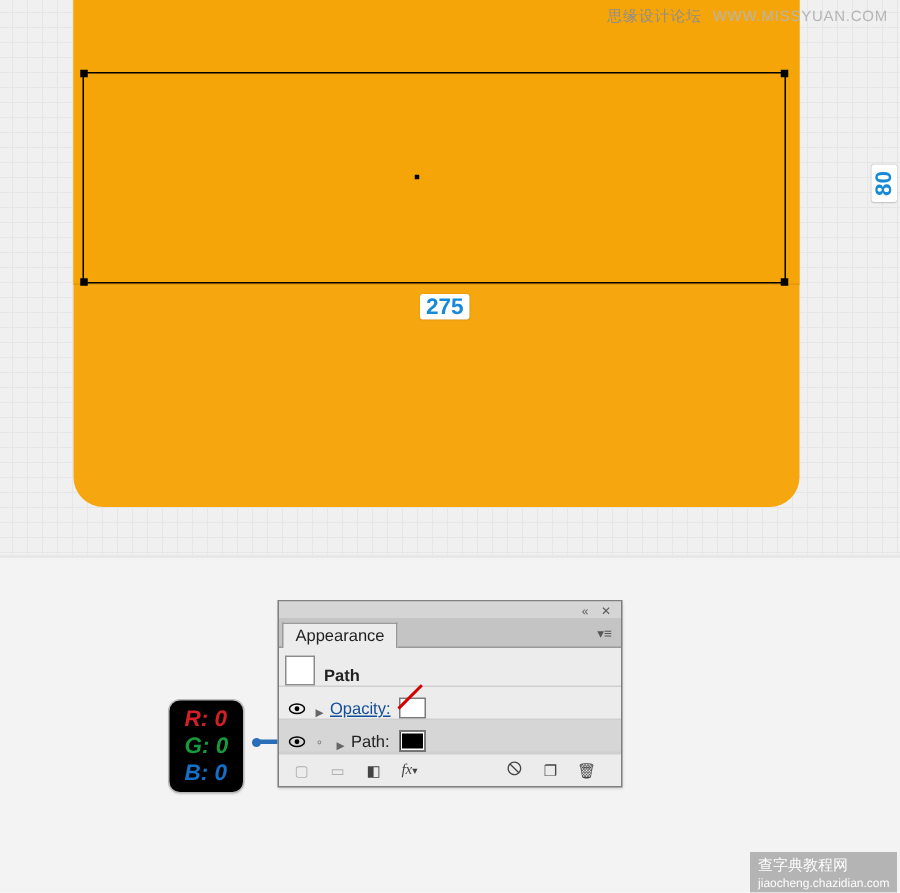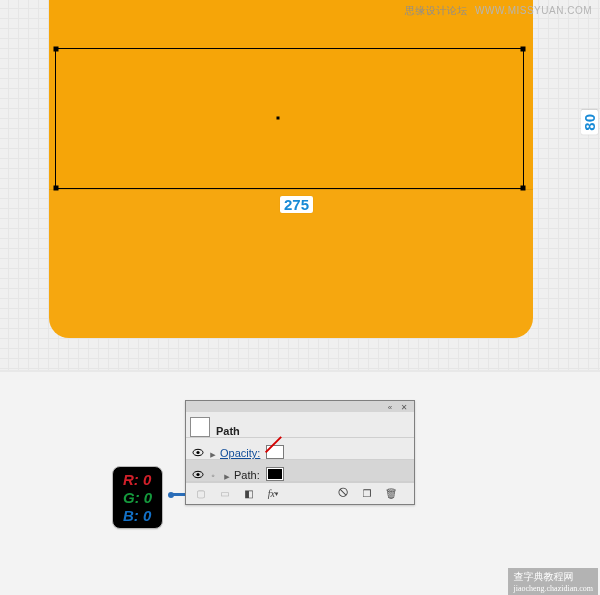--- a/index.html
+++ b/index.html
@@ -285,21 +285,21 @@
   .callout-line::before { left: -2px; }
   .callout-line::after { right: -2px; }
   .watermark-bottom {
     position: absolute;
     right: 2px;
     bottom: 0;
     font-size: 10px;
     color: #fff;
     background: #a8a8a8;
     padding: 2px 5px;
-    font-family: Liberation Serif, serif;
+    font-family: Liberation Sans, sans-serif;
     opacity: 0.85;
   }
   .watermark-bottom .sub {
     display: block;
     font-size: 8px;
     color: #fff;
   }
 </style>
 </head>
 <body>
@@ -334,20 +334,24 @@
     <div><span class="rgb-g">G:</span> <span class="rgb-g">0</span></div>
     <div><span class="rgb-b">B:</span> <span class="rgb-b">0</span></div>
   </div>
 
   <div class="appearance-panel">
     <div class="panel-topbar">
       <div class="panel-knobs">
         <div class="panel-knob">«</div>
         <div class="panel-knob">✕</div>
       </div>
+    </div>
+    <div class="panel-tabbar">
+      <div class="panel-tab">Appearance</div>
+      <div class="panel-menu">▾≡</div>
     </div>
     <div class="panel-body">
 
       <div class="panel-row path-row">
         <div class="swatch-large"></div>
         <span class="row-label bold">Path</span>
       </div>
 
       <div class="panel-row">
         <div class="eye-col">

